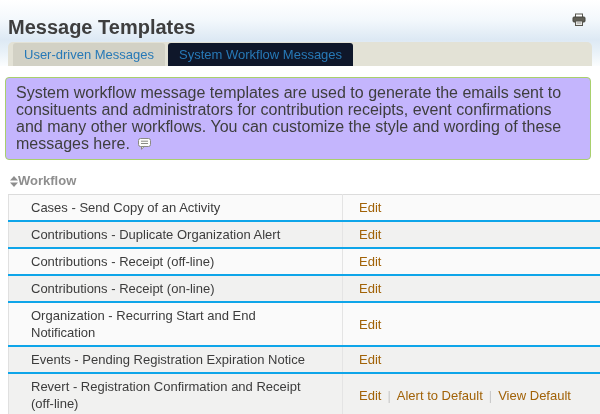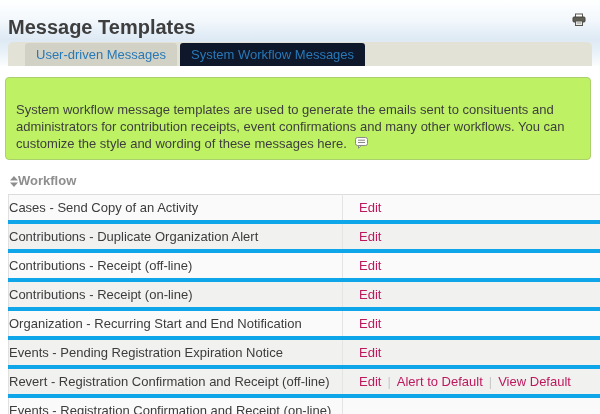--- a/index.html
+++ b/index.html
@@ -45,31 +45,31 @@
   }
   .tab {
     font-size: 13px;
     color: #2779b7;
     padding: 4px 11px;
     border-radius: 3px 3px 0 0;
     margin-right: 3px;
     cursor: pointer;
     white-space: nowrap;
   }
-  .tab.inactive { background: #d2d1c5; margin-left: 12px; }
+  .tab.inactive { background: #d2d1c5; }
   .tab.active   { background: #0f172a; }
 
   
   .help-box {
     margin: 11px 9px 0 5px;
     border: 1px solid #a9d06c;
     border-radius: 4px;
-    background: #bef264;
-    padding: 23px 10px 7px;
-    font-size: 13px;
+    background: #c4b5fd;
+    padding: 6px 10px 7px;
+    font-size: 16px;
     line-height: 17px;
     color: #3e3e3e;
   }
   .help-box p { margin: 0; max-width: 552px; }
   .help-icon {
     display: inline-block;
     vertical-align: -1px;
     margin-left: 4px;
     line-height: 0;
     cursor: pointer;
@@ -92,33 +92,33 @@
   table.workflow-table {
     border-collapse: collapse;
     margin-left: 8px;
     width: 592px;
     font-size: 13px;
     color: #3c3c3c;
     border-left: 1px solid #e0e0e0;
     border-top: 1px solid #dcdcdc;
   }
   .workflow-table td {
-    border-bottom: 4px solid #0ea5e9;
-    padding: 4px 0;
+    border-bottom: 2px solid #0ea5e9;
+    padding: 4px 22px;
     line-height: 17px;
     vertical-align: middle;
   }
   td.name-cell {
     width: 334px;
     border-right: 1px solid #e4e4e4;
   }
   td.actions-cell { padding-left: 16px; white-space: nowrap; }
   tr.odd  { background: #fafafa; }
   tr.even { background: #f1f1f0; margin-left: 32px; }
-  a.action-link { color: #be185d; text-decoration: none; cursor: pointer; }
+  a.action-link { color: #a16207; text-decoration: none; cursor: pointer; }
   .sep { color: #c9c9c9; margin: 0 6px; }
 </style>
 </head>
 <body>
 
 <div class="header-wrap">
   <h1 class="page-title">Message Templates</h1>
 
   <span class="printer-btn">
     <span>

